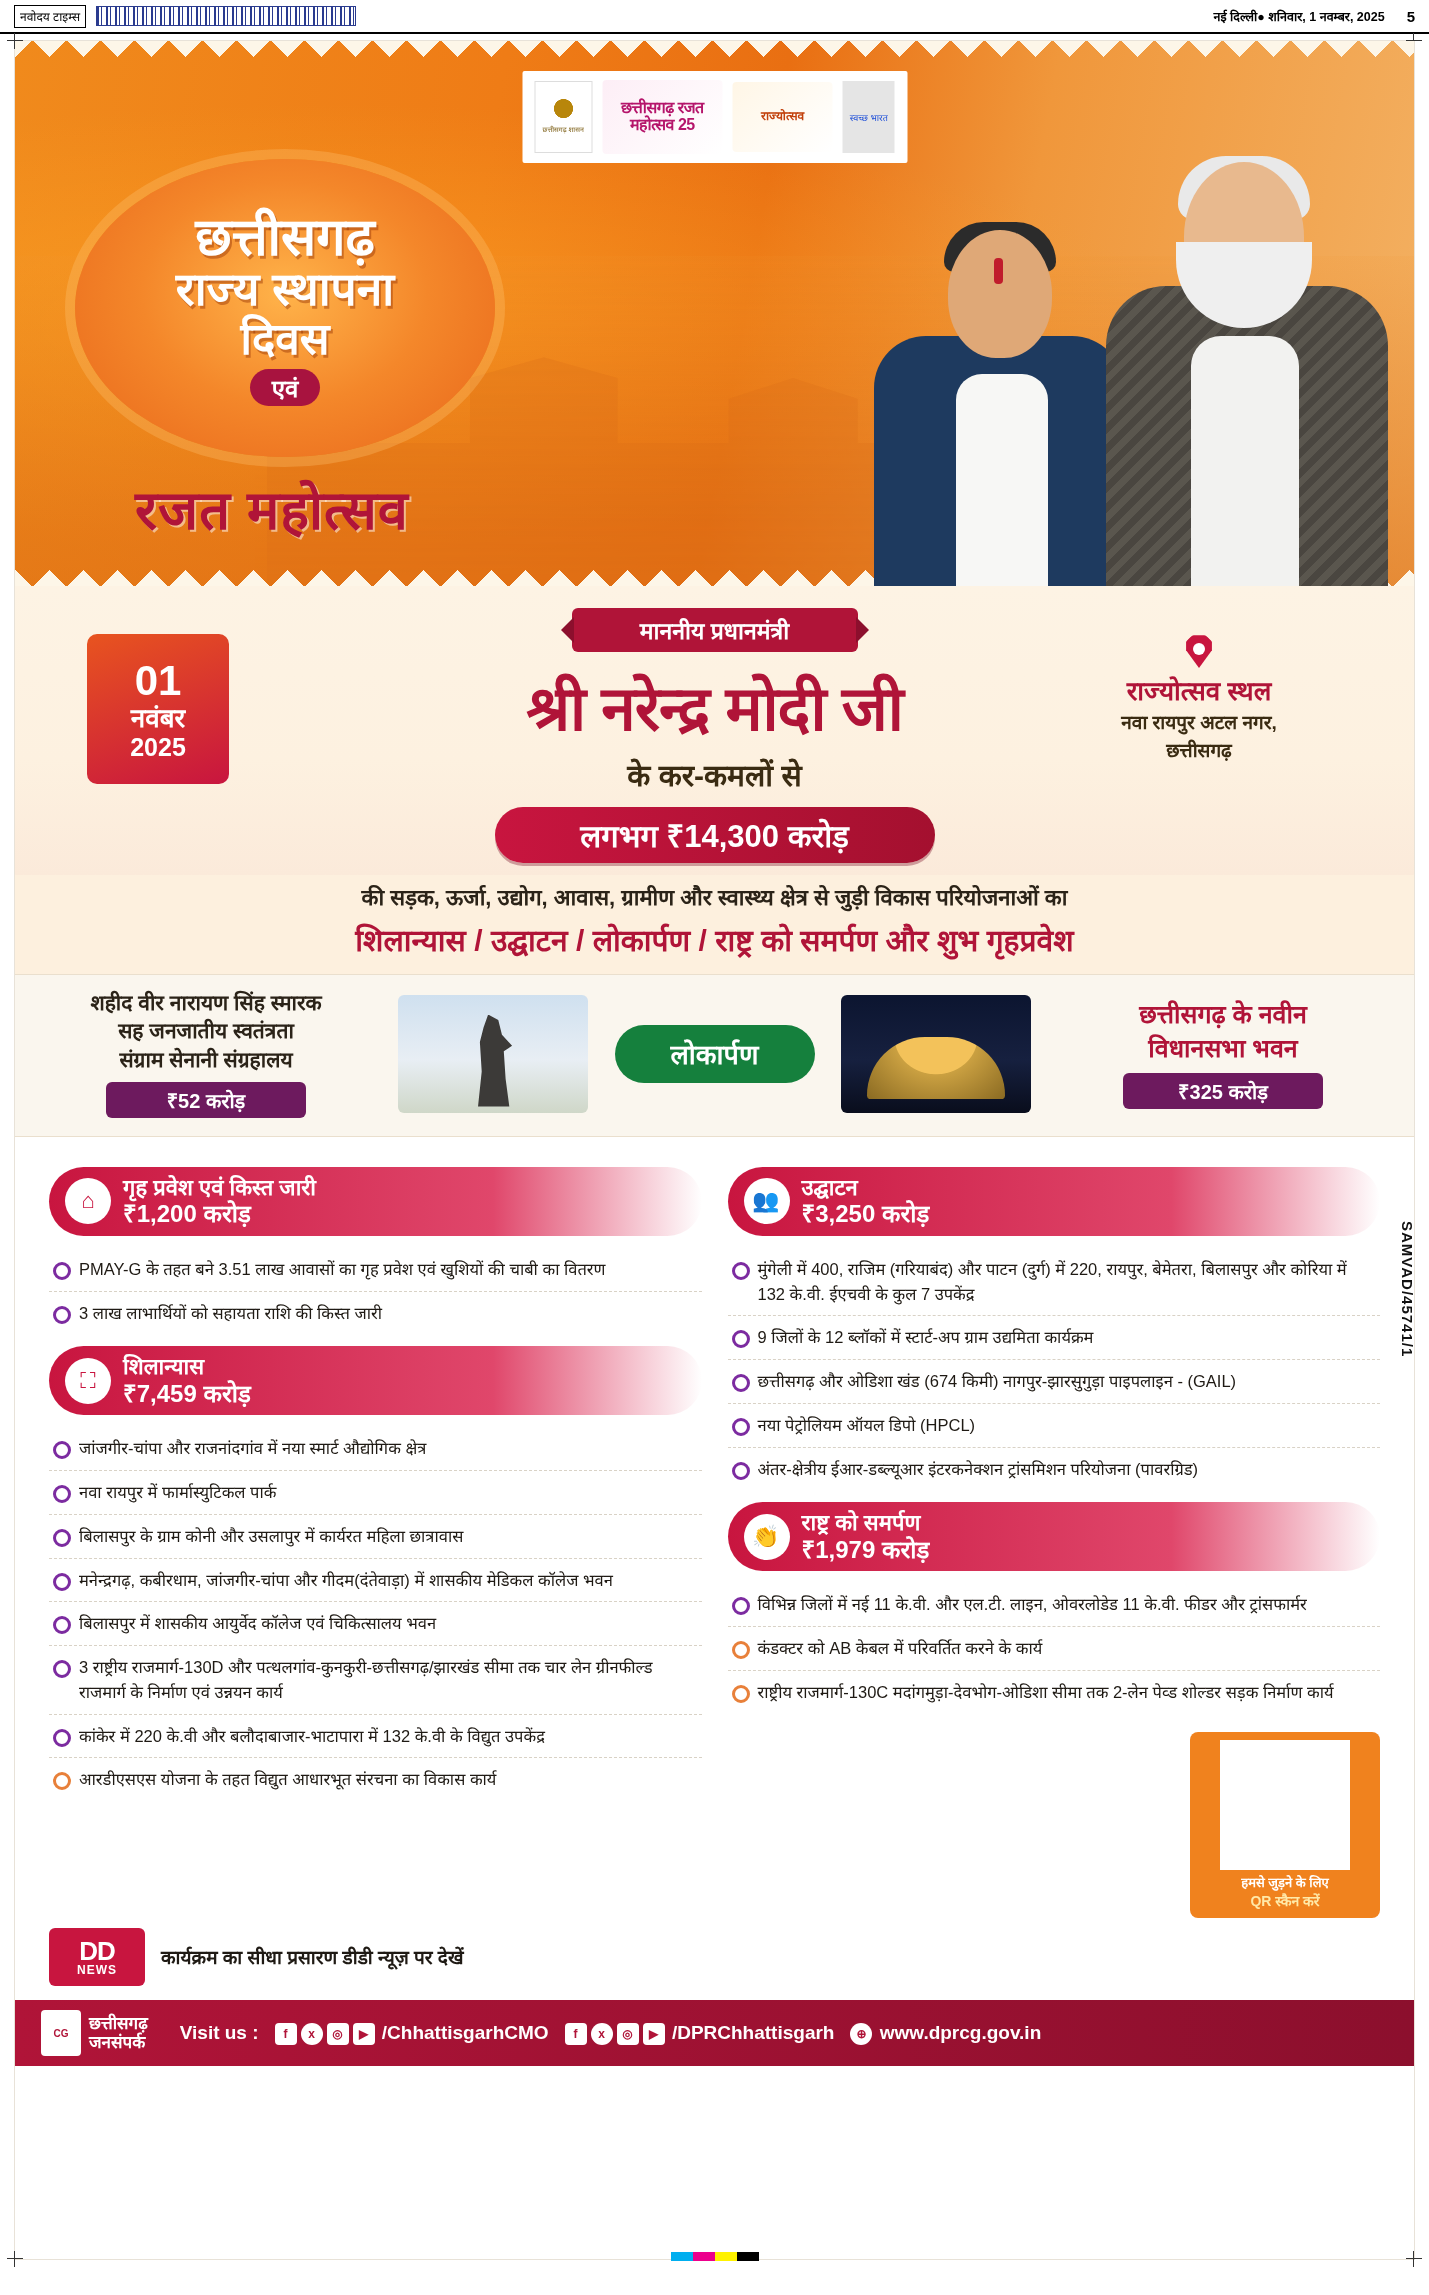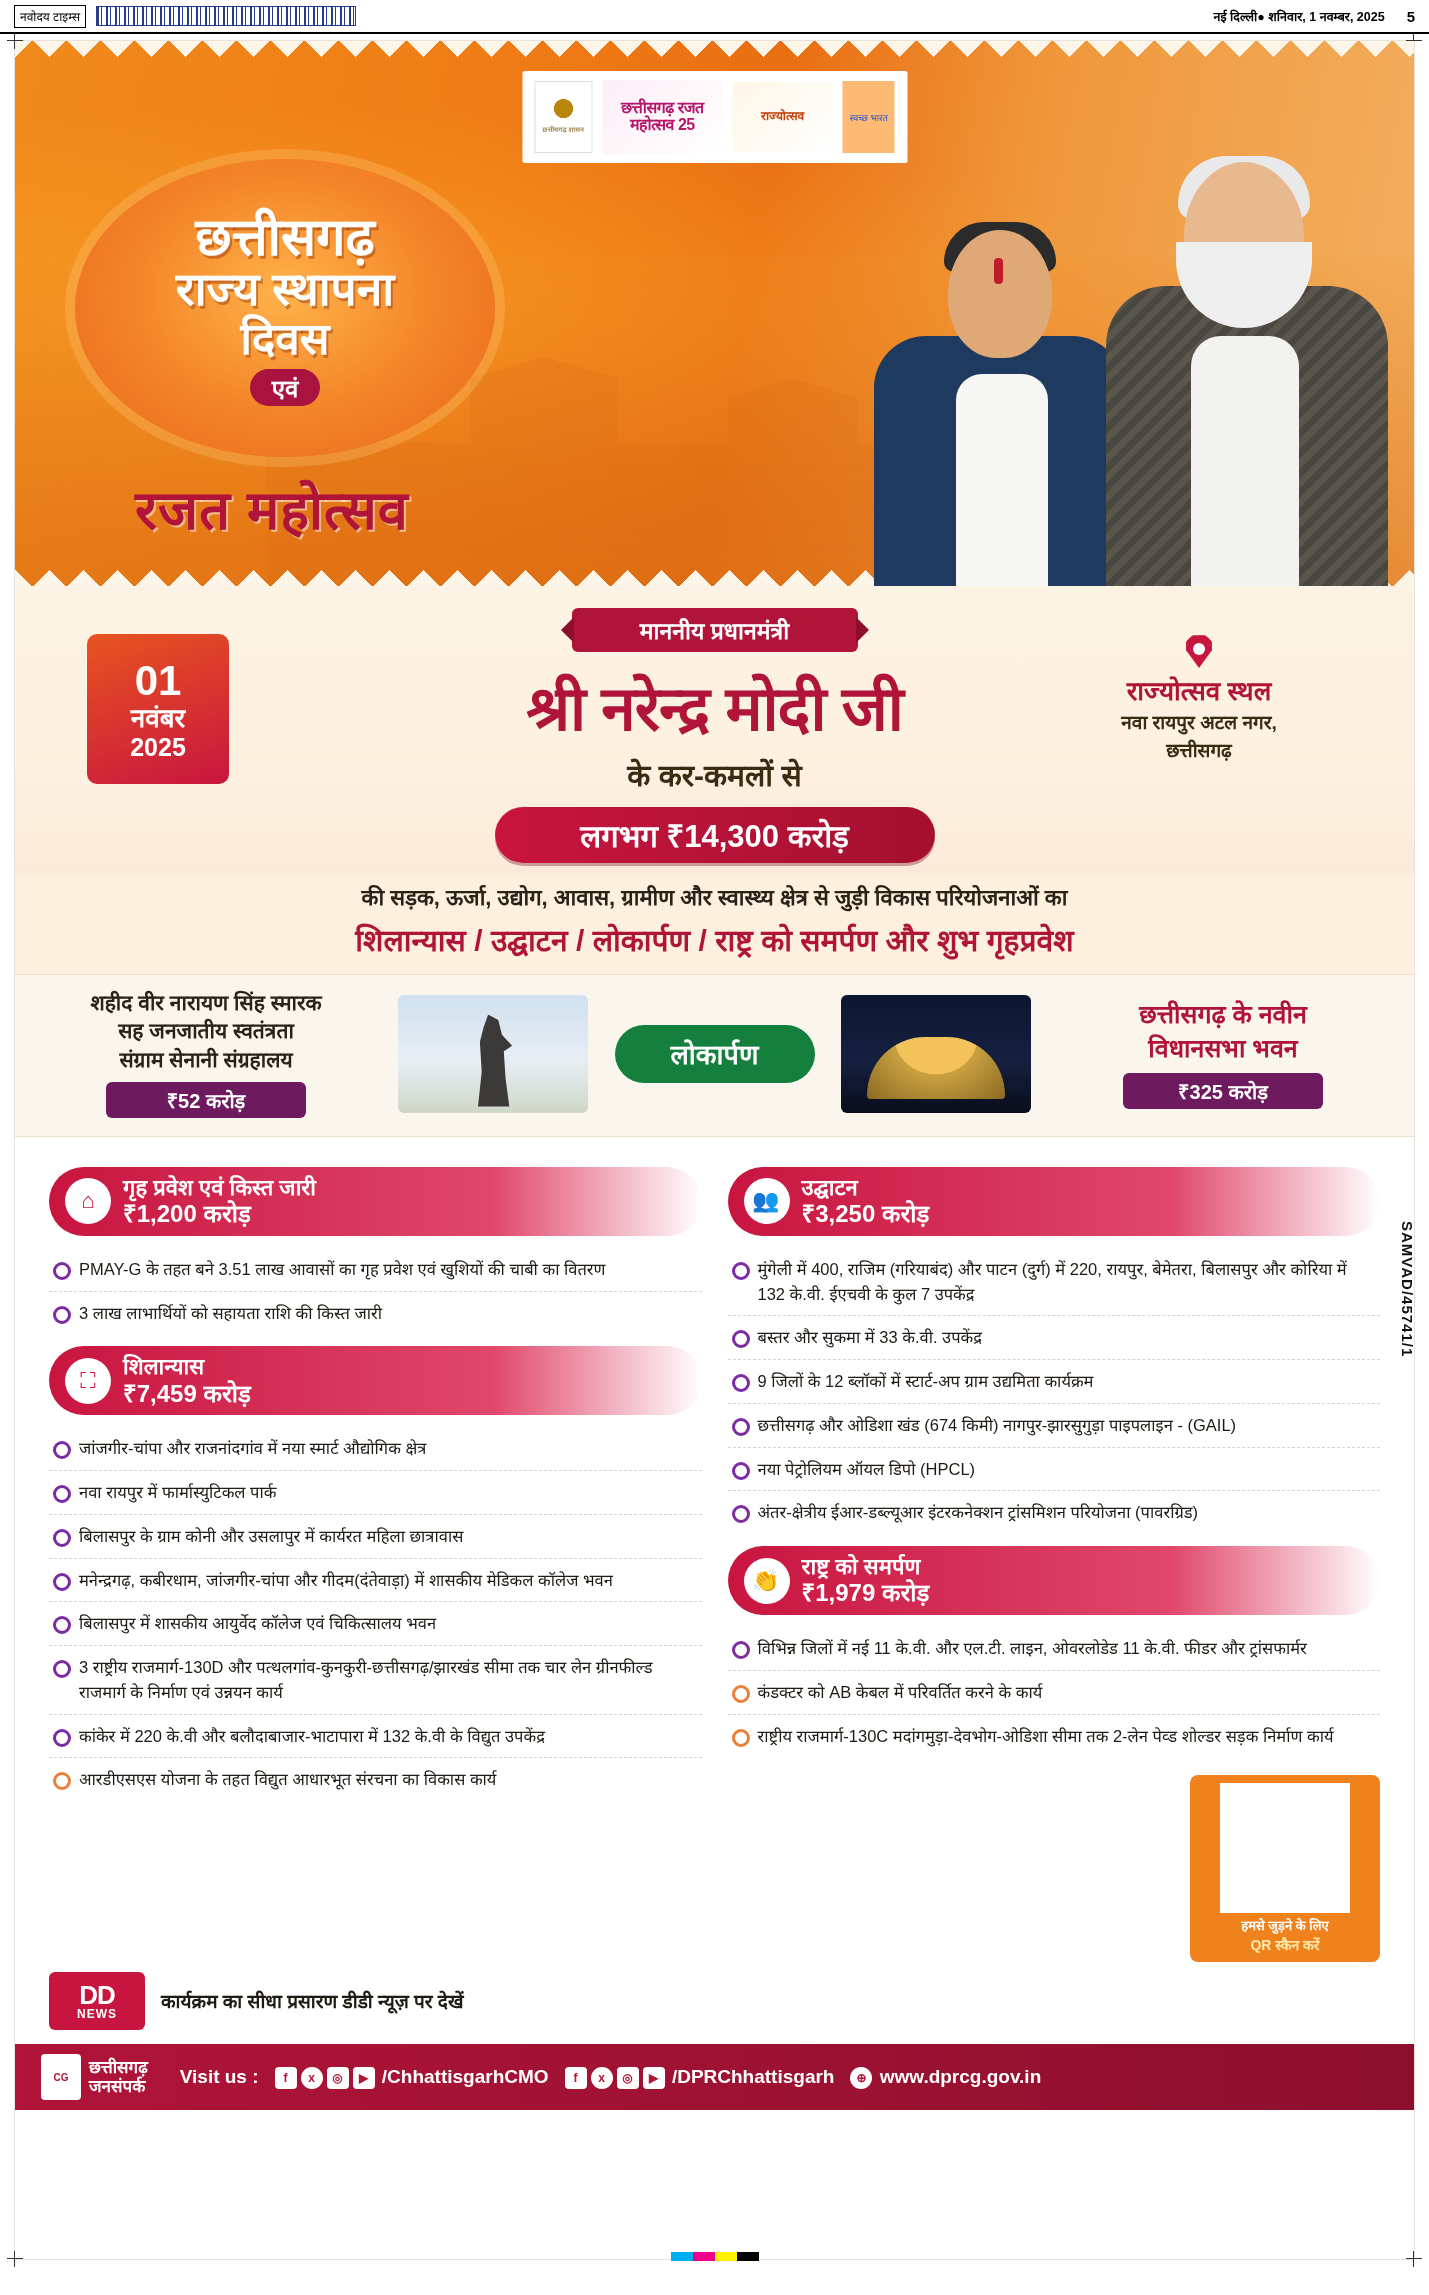--- a/index.html
+++ b/index.html
@@ -118,21 +118,21 @@
     color:#b5156b;font-weight:bold;font-size:16px;letter-spacing:-.5px;
     border-radius:4px; text-align:center; line-height:1.05;
   }
   .logo-rajyotsav {
     width:100px;height:70px;background:linear-gradient(135deg,#fff6e6,#fff);
     display:flex;align-items:center;justify-content:center;
     color:#c2410c;font-weight:bold;font-size:12px;text-align:center;line-height:1.1;
     border-radius:4px;
   }
   .logo-swach {
-    width:52px;height:72px;background:#fdba74;
+    width:52px;height:72px;background:#e5e5e5;
     display:flex;align-items:center;justify-content:center;
     color:#1d4ed8;font-size:9px;text-align:left;
   }
 
   .hero-circle {
     position:absolute; left:60px; top:118px;
     width:420px; height:298px;
     background: radial-gradient(ellipse at 50% 45%, #ffb34a 0%, #f4872a 48%, #e8651a 100%);
     border-radius: 50%;
     box-shadow: 0 0 0 10px rgba(255,200,120,0.30);
@@ -569,21 +569,20 @@
 
       <div class="sect-head">
         <div class="sect-ico">👥</div>
         <div class="sect-txt">
           <div class="s1">उद्घाटन</div>
           <div class="s2">₹3,250 करोड़</div>
         </div>
       </div>
       <ul class="points">
         <li>मुंगेली में 400, राजिम (गरियाबंद) और पाटन (दुर्ग) में 220, रायपुर, बेमेतरा, बिलासपुर और कोरिया में 132 के.वी. ईएचवी के कुल 7 उपकेंद्र</li>
-        <li>बस्तर और सुकमा में 33 के.वी. उपकेंद्र</li>
         <li>9 जिलों के 12 ब्लॉकों में स्टार्ट-अप ग्राम उद्यमिता कार्यक्रम</li>
         <li>छत्तीसगढ़ और ओडिशा खंड (674 किमी) नागपुर-झारसुगुड़ा पाइपलाइन - (GAIL)</li>
         <li>नया पेट्रोलियम ऑयल डिपो (HPCL)</li>
         <li>अंतर-क्षेत्रीय ईआर-डब्ल्यूआर इंटरकनेक्शन ट्रांसमिशन परियोजना (पावरग्रिड)</li>
       </ul>
 
       <div class="sect-head">
         <div class="sect-ico">👏</div>
         <div class="sect-txt">
           <div class="s1">राष्ट्र को समर्पण</div>

